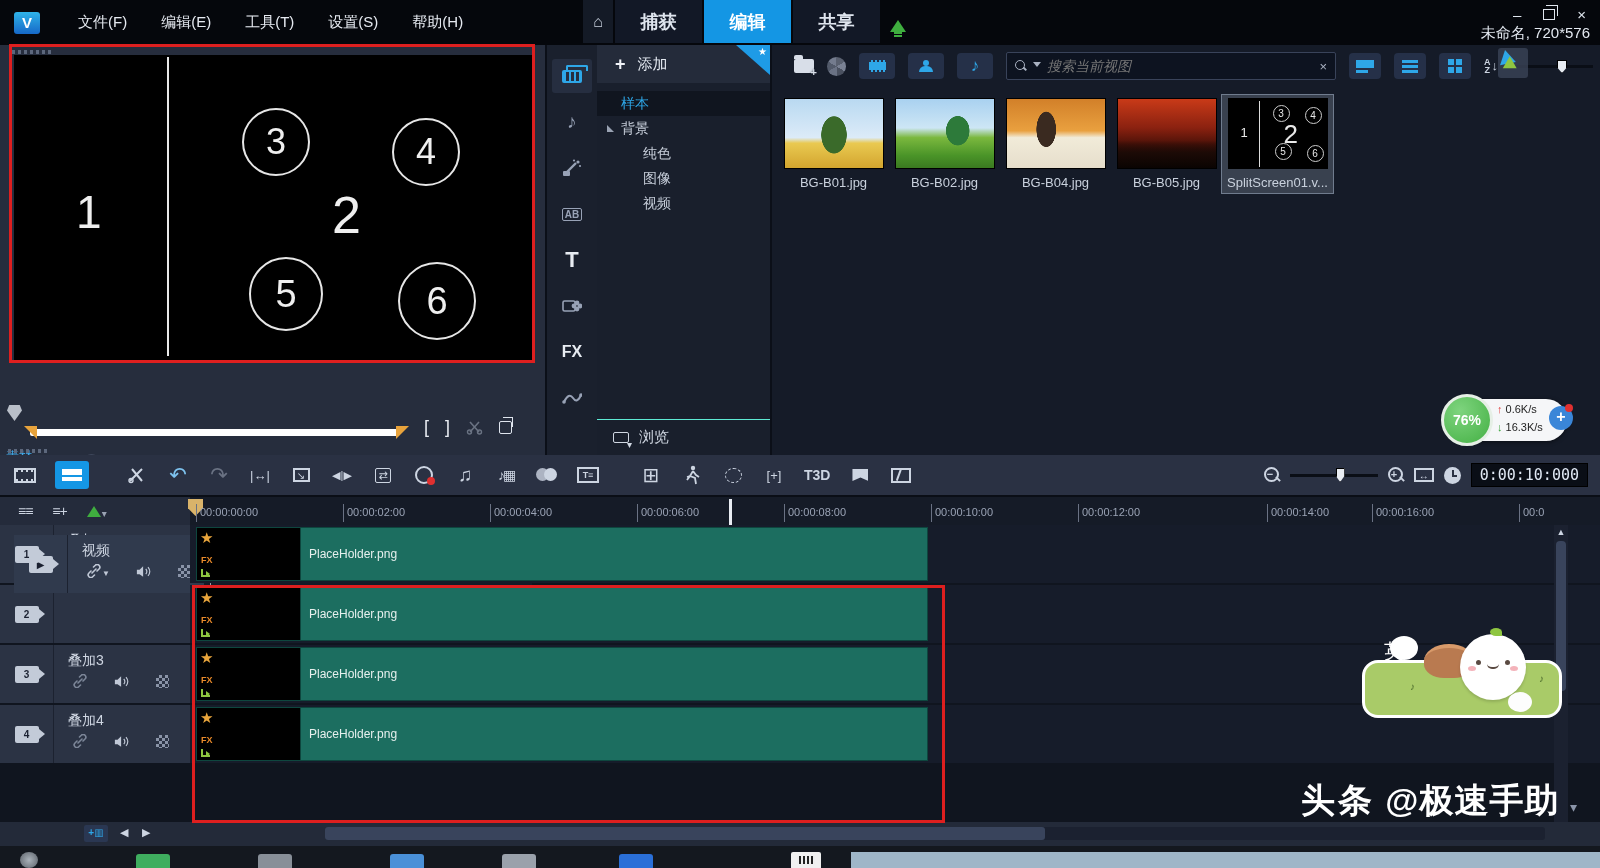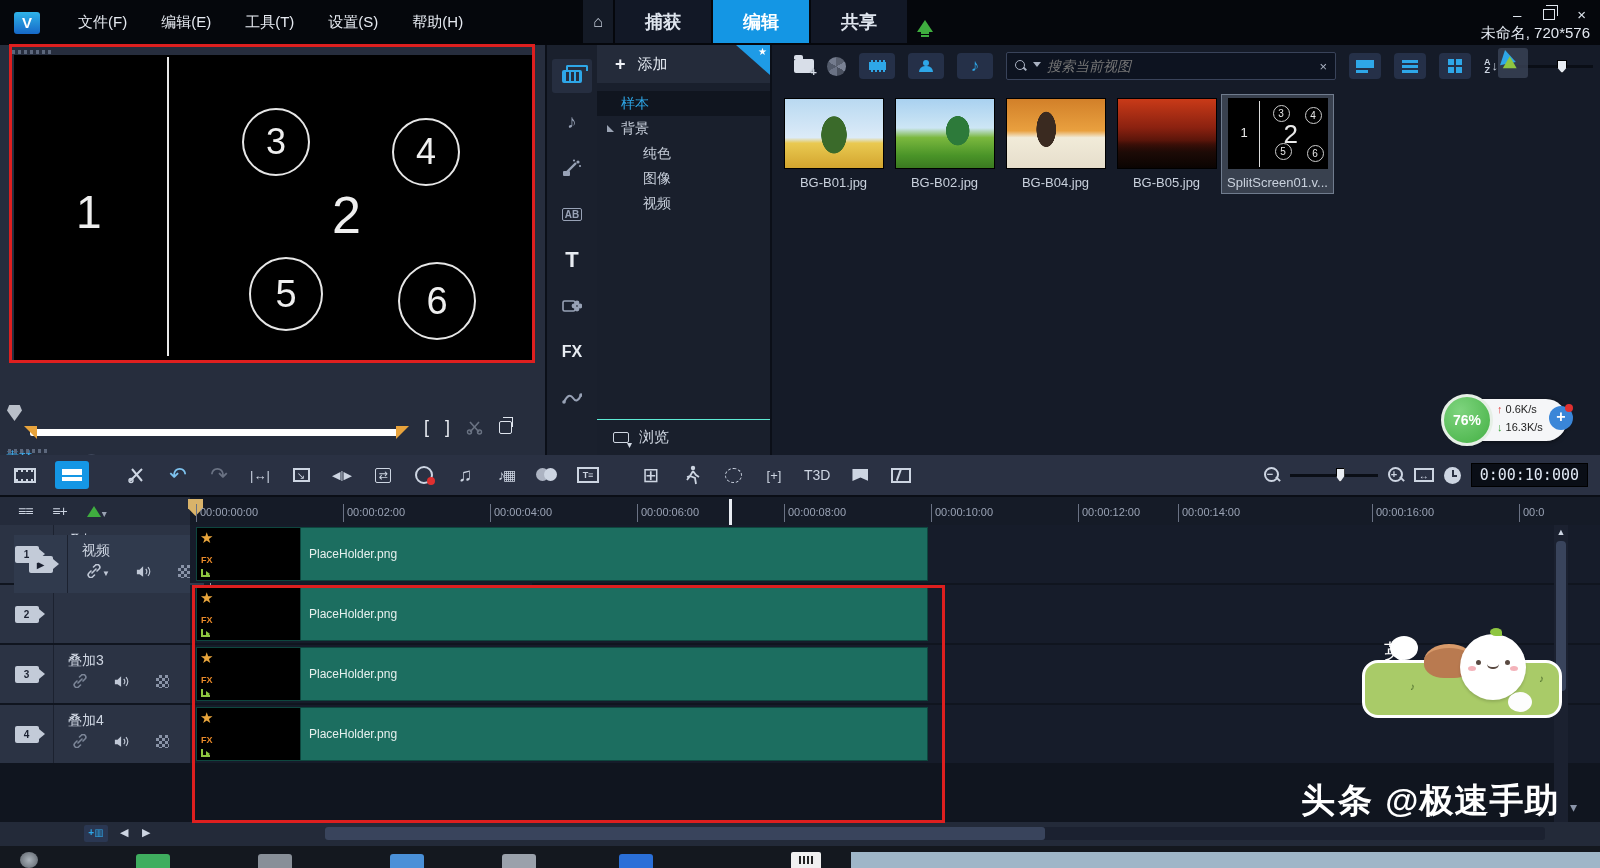--- a/index.html
+++ b/index.html
@@ -10,21 +10,21 @@
   
   .titlebar { position:relative; height:45px; background:#05070c; display:flex; align-items:center; }
   .logo { width:26px; height:22px; margin-left:14px; border-radius:3px;
     background:linear-gradient(180deg,#2fb3e8,#1668c8); color:#fff; font-weight:bold;
     font-size:15px; display:flex; align-items:center; justify-content:center; }
   .menus { display:flex; gap:34px; margin-left:38px; color:#e6eaf1; font-size:15px; }
   .menus span { cursor:default; }
   .tabs { position:absolute; left:583px; top:0; height:43px; display:flex; align-items:stretch; }
   .home-btn { width:30px; background:#141a26; color:#c9d1de; display:flex; align-items:center;
     justify-content:center; font-size:16px; margin-right:2px; }
-  .tab { width:96px; display:flex; align-items:center; justify-content:center;
+  .tab { width:87px; display:flex; align-items:center; justify-content:center;
     background:#121826; color:#dfe5ee; font-size:18px; font-weight:bold; margin-right:2px; }
   .tab.active { background:#1496e4; color:#fff; }
   .up-arrow { width:0; height:0; border:8px solid transparent; border-bottom:12px solid #3fae3f;
     align-self:center; margin-left:8px; position:relative; }
   .up-arrow::after { content:""; position:absolute; left:-4px; top:12px; width:8px; height:6px;
     background:repeating-linear-gradient(180deg,#3fae3f 0 2px,transparent 2px 3px); }
   .win-controls { position:absolute; right:14px; top:6px; display:flex; gap:22px;
     color:#dfe5ee; font-size:15px; }
   .wc-restore { position:relative; width:12px; height:11px; border:1.5px solid #dfe5ee; top:3px; }
   .wc-restore::before { content:""; position:absolute; left:2px; top:-5px; width:11px; height:10px;
@@ -623,21 +623,21 @@
           <circle cx="9" cy="3" r="2.2" fill="#cdd5e2"></circle>
           <path d="M9 6 L6 11 L3 15 M9 6 l3 4 l3 2 M6 11 l5 2 l1 6 M6 11 l-3 1" stroke="#cdd5e2" stroke-width="1.8" fill="none"></path>
         </svg>
     </span>
     <span class="tb">
         <span style="width:17px;height:15px;border:1.6px dashed #cdd5e2;border-radius:50%;"></span>
       </span>
     <span class="tb" style="font-size:13px;">
         <span>[+]</span>
       </span>
-    <span class="tb" style="font-weight:normal;font-size:14px;">
+    <span class="tb" style="font-weight:bold;font-size:14px;">
         <span>T3D</span>
       </span>
     <span class="tb">
         <span class="mask-ico"></span>
       </span>
     <span class="tb">
         <span class="tmpl-ico"></span>
       </span>
     <div class="tb-right">
       <span class="magz">
@@ -664,21 +664,21 @@
     </div>
     <span class="playhead"></span>
     <span class="ruler-cursor"></span>
   <span class="tick" style="left: 196px;">00:00:00:00</span>
       <span class="tick" style="left: 343px;">00:00:02:00</span>
       <span class="tick" style="left: 490px;">00:00:04:00</span>
       <span class="tick" style="left: 637px;">00:00:06:00</span>
       <span class="tick" style="left: 784px;">00:00:08:00</span>
       <span class="tick" style="left: 931px;">00:00:10:00</span>
       <span class="tick" style="left: 1078px;">00:00:12:00</span>
-      <span class="tick" style="left: 1178px;">00:00:14:00</span>
+      <span class="tick" style="left: 1267px;">00:00:14:00</span>
       <span class="tick" style="left: 1372px;">00:00:16:00</span>
       <span class="tick" style="left: 1519px;">00:0</span>
     </div>
 
   <div class="tracks">
     <div class="trow video">
         <div class="thead">
           <div class="tbadge-cell">
             <span class="cam-badge">▶</span>
           </div>

